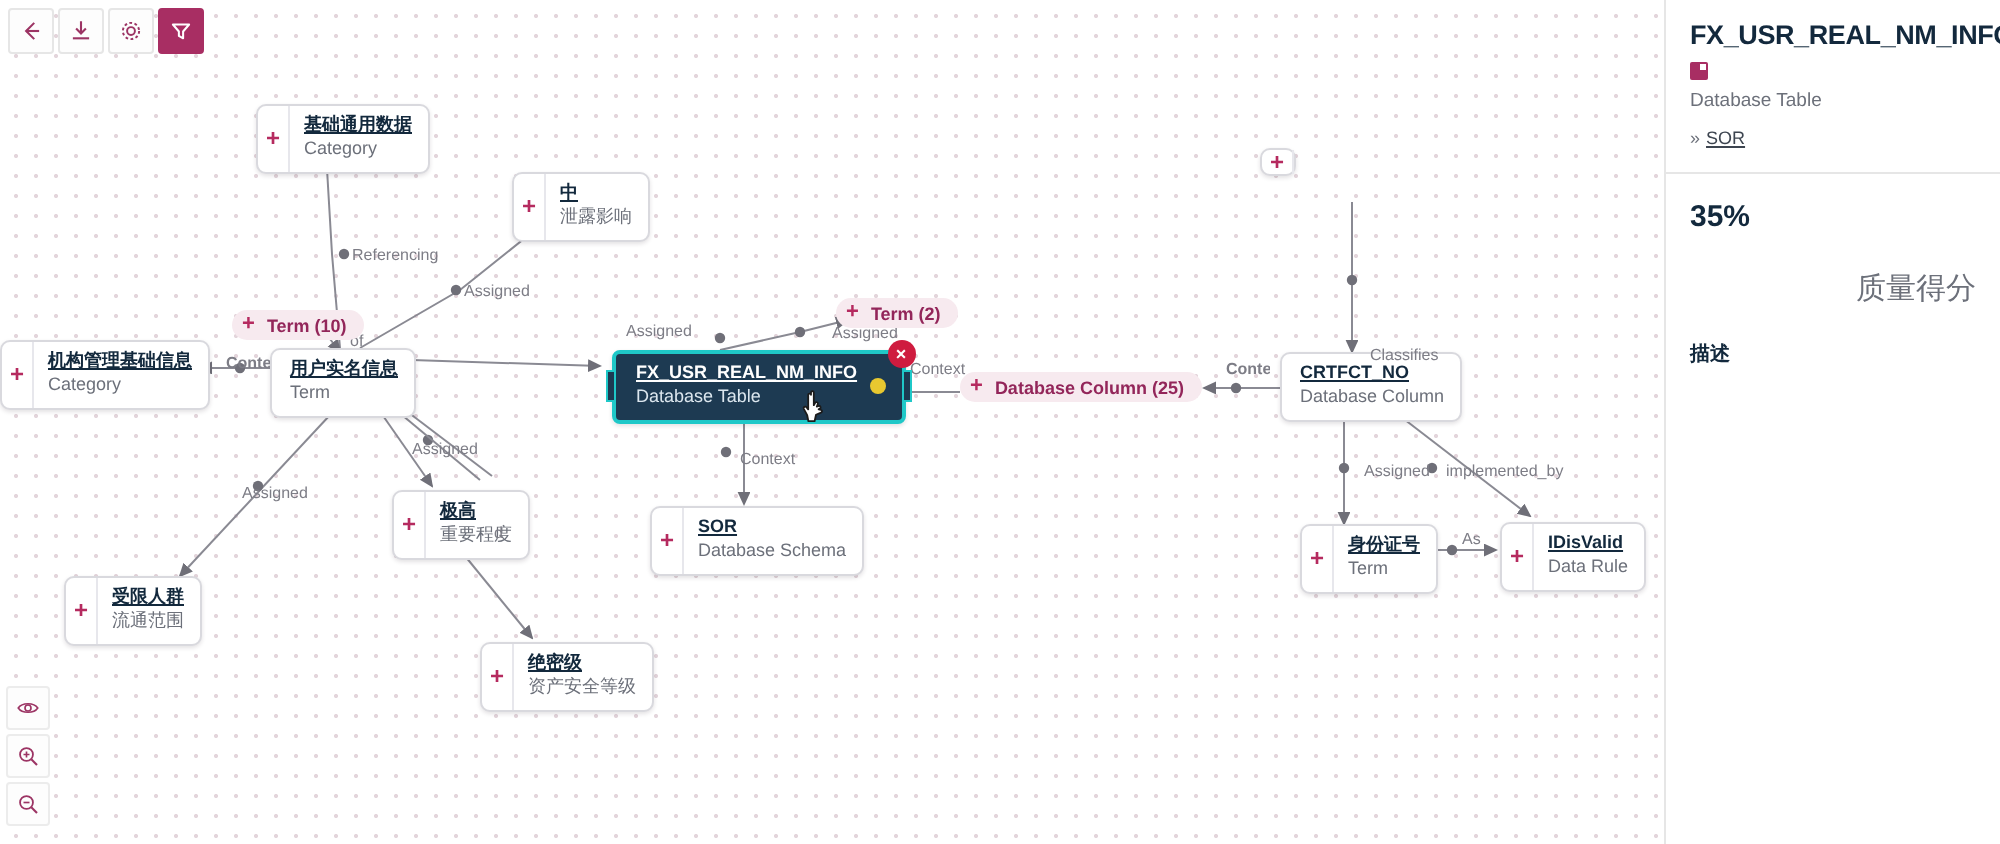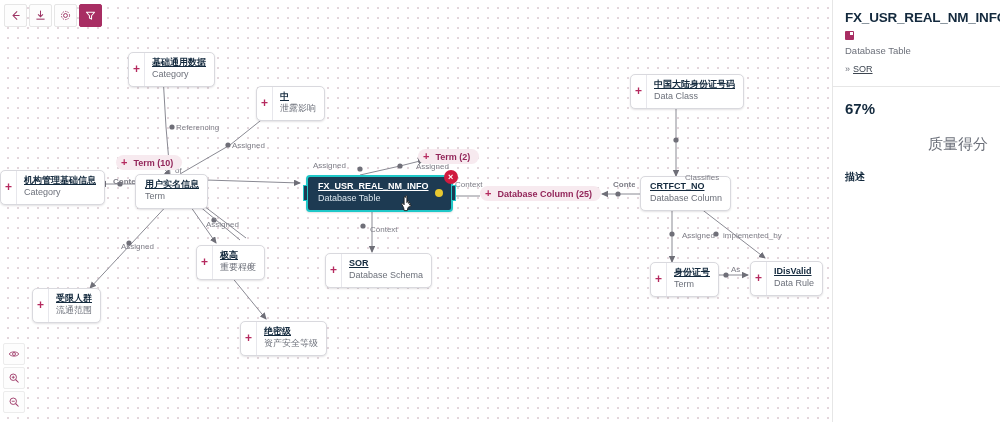--- a/index.html
+++ b/index.html
@@ -329,24 +329,20 @@
           </div>
         </div>
         <div class="node no-plus" style="left: 135px; top: 174px; justify-content: center;">
           <div class="body">
             <div class="n-title">用户实名信息</div>
             <div class="n-sub">Term</div>
           </div>
         </div>
         <div class="node" style="left: 630px; top: 74px;">
           <div class="plus">+</div>
-          <div class="body">
-            <div class="n-title">中国大陆身份证号码</div>
-            <div class="n-sub">Data Class</div>
-          </div>
         </div>
         <div class="node no-plus" style="left: 640px; top: 176px;">
           <div class="body">
             <div class="n-title">CRTFCT_NO</div>
             <div class="n-sub">Database Column</div>
           </div>
         </div>
         <div class="node selected" style="left: 306px; top: 175px;">
           <div class="body">
             <div class="n-title">FX_USR_REAL_NM_INFO</div>
@@ -410,18 +406,18 @@
   </div>
 
   <div id="panel">
     <div class="p-title">FX_USR_REAL_NM_INFO</div>
     <div class="type-icon"></div>
     <div class="p-type">Database Table</div>
     <div class="p-breadcrumb">
       <span class="chev">»</span><a>SOR</a>
     </div>
     <div class="divider"></div>
-    <div class="score">67%</div>
+    <div class="score">35%</div>
     <div class="score-label">质量得分</div>
     <div class="section-h">描述</div>
   </div>
 
 </div>
 
 </body></html>

